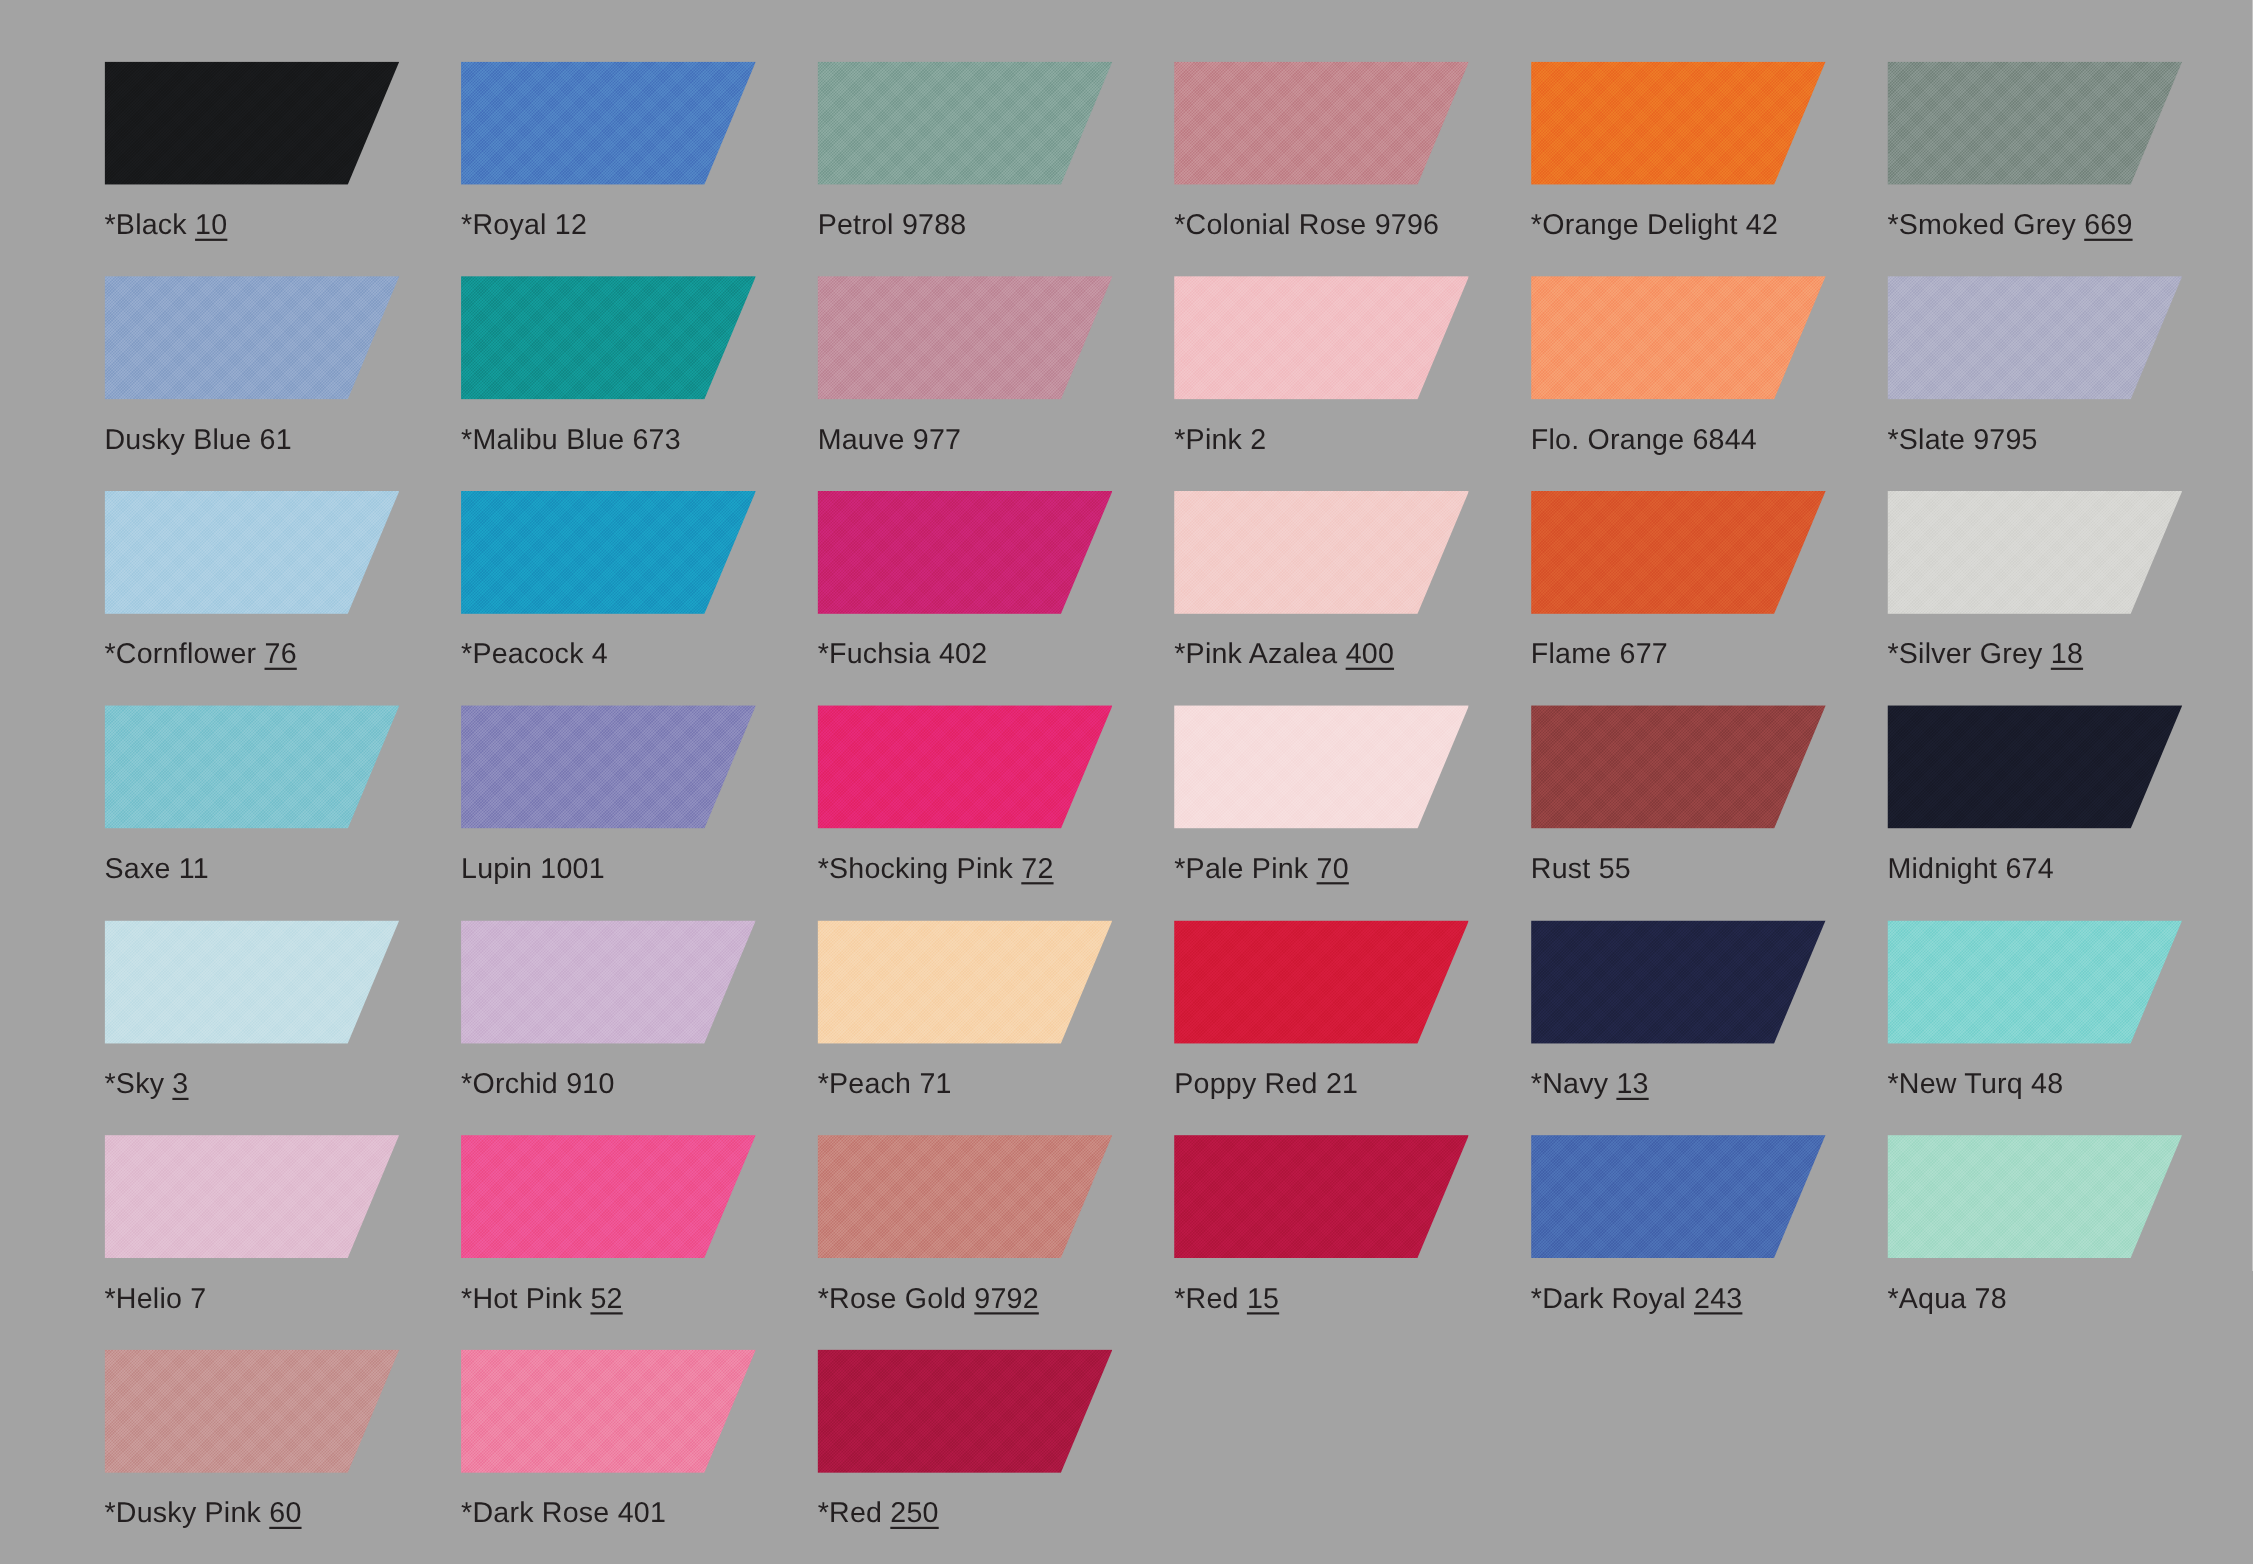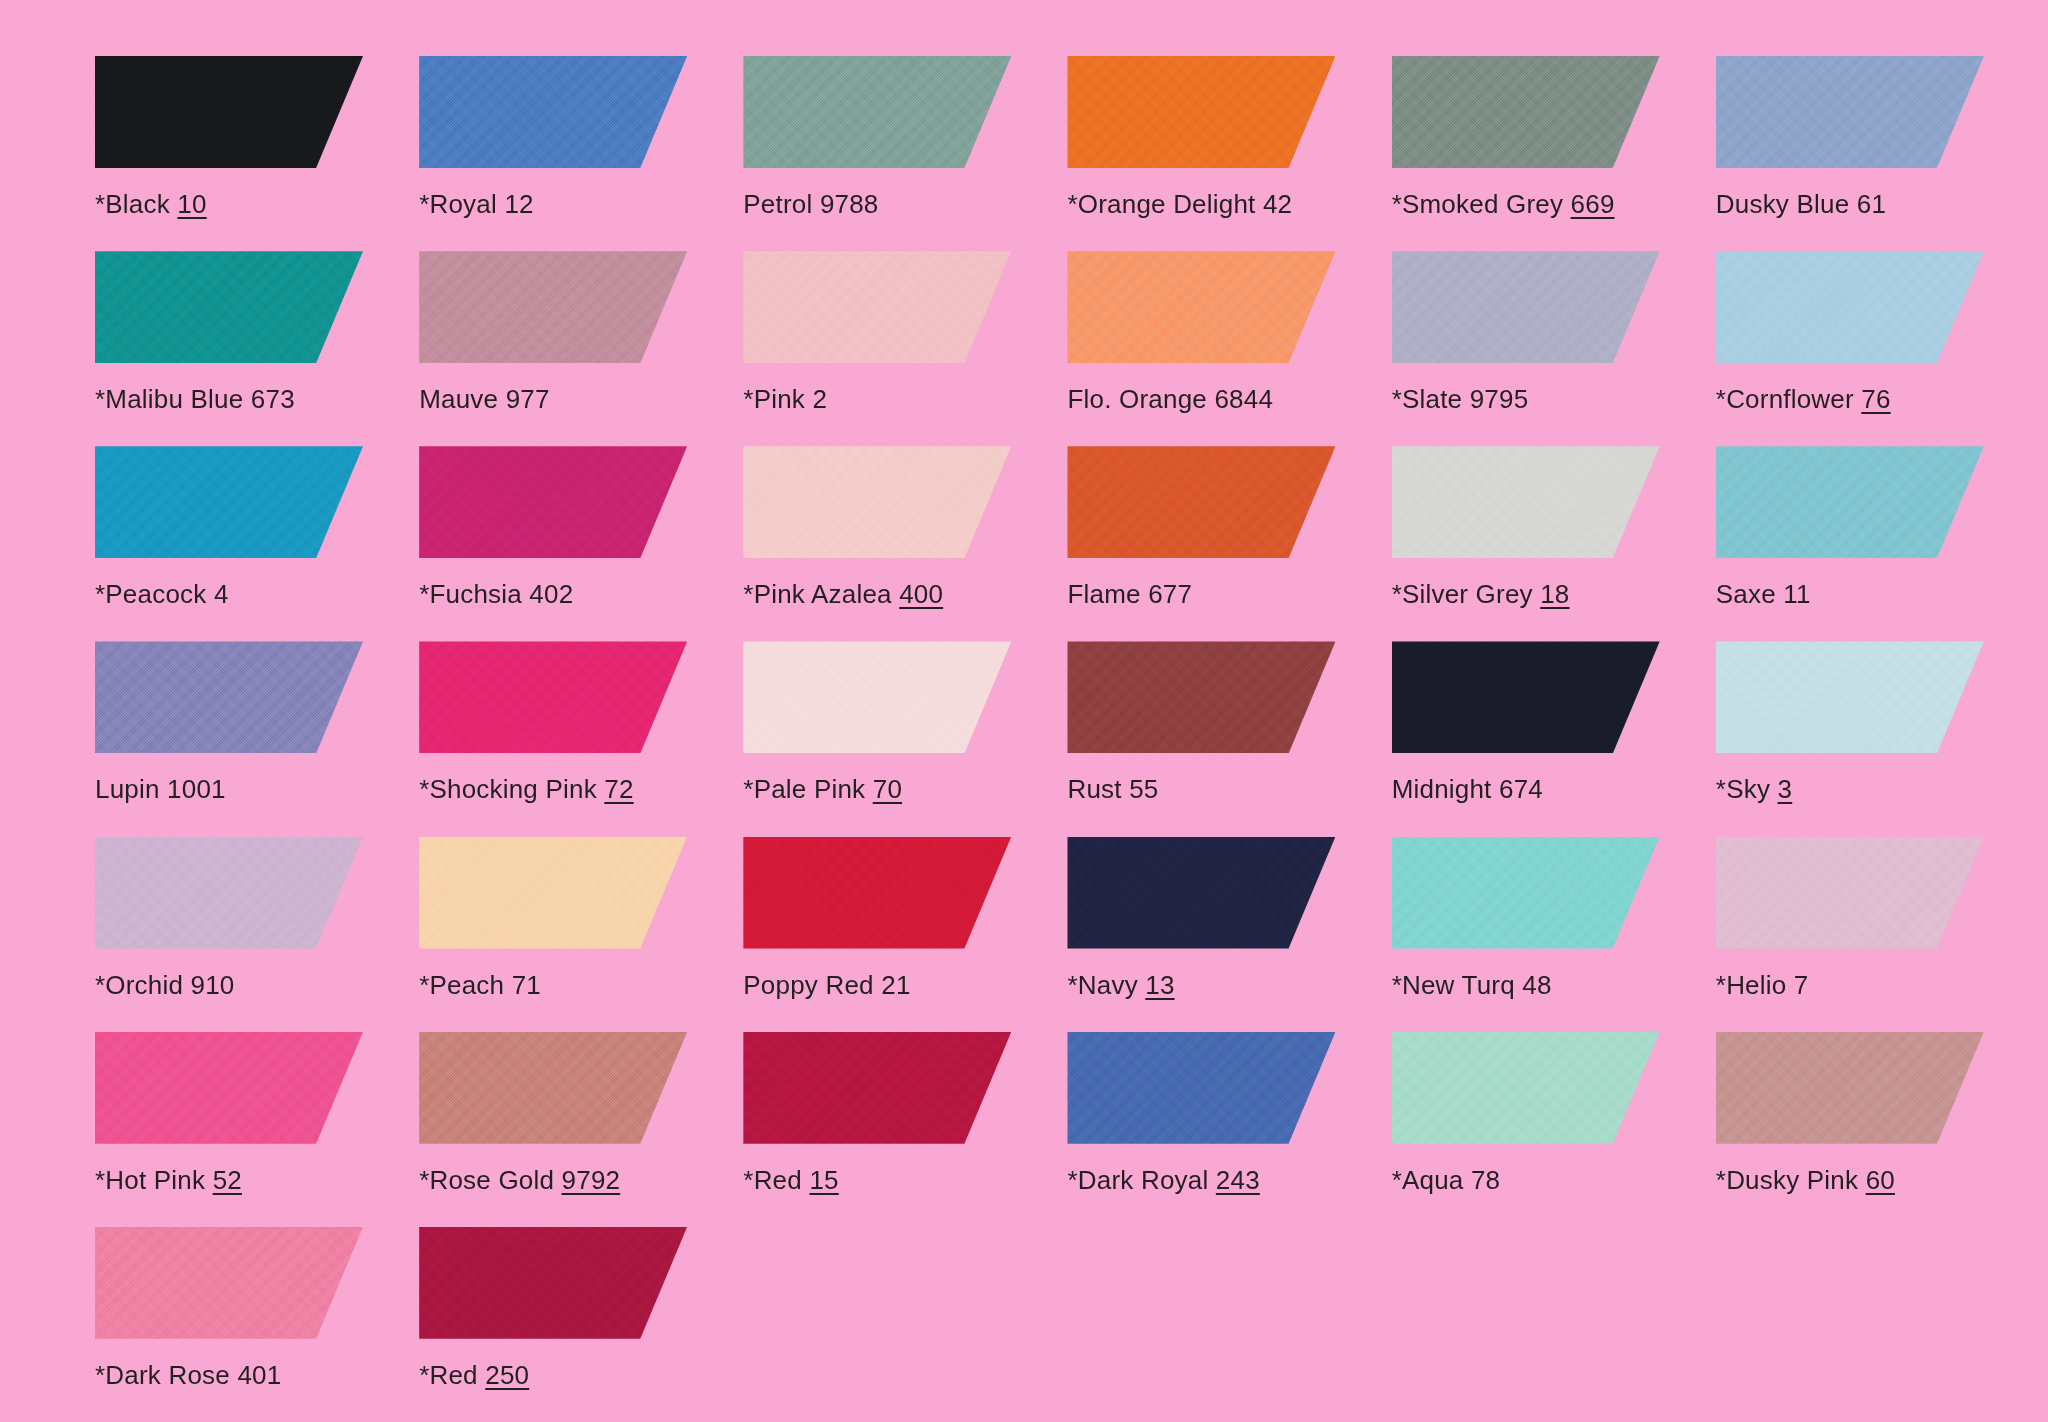--- a/index.html
+++ b/index.html
@@ -12,21 +12,21 @@
     width: 2048px;
     height: 1422px;
     font-family: "Liberation Sans", "DejaVu Sans", sans-serif;
     overflow: hidden;
   }
 
   #chart-sheet {
     position: relative;
     width: 2048px;
     height: 1422px;
-    background: #f9a8d4;
+    background: #a3a3a3;
     box-sizing: border-box;
     padding: 56px 70px 0 95px;
   }
 
   .swatch-grid {
     display: grid;
     grid-template-columns: repeat(6, 1fr);
     grid-template-rows: repeat(7, 1fr);
     column-gap: 55px;
     row-gap: 0px;
@@ -102,20 +102,24 @@
       </div>
       <div class="swatch-cell">
         <div class="swatch-chip" style="background: rgb(74, 122, 192);"></div>
         <div class="swatch-label"><span class="cname">*Royal</span> <span class="code">12</span></div>
       </div>
       <div class="swatch-cell">
         <div class="swatch-chip" style="background: rgb(127, 160, 150);"></div>
         <div class="swatch-label"><span class="cname">Petrol</span> <span class="code">9788</span></div>
       </div>
       <div class="swatch-cell">
+        <div class="swatch-chip" style="background: rgb(194, 133, 140);"></div>
+        <div class="swatch-label"><span class="cname">*Colonial Rose</span> <span class="code">9796</span></div>
+      </div>
+      <div class="swatch-cell">
         <div class="swatch-chip" style="background: rgb(236, 111, 35);"></div>
         <div class="swatch-label"><span class="cname">*Orange Delight</span> <span class="code">42</span></div>
       </div>
       <div class="swatch-cell">
         <div class="swatch-chip" style="background: rgb(124, 139, 132);"></div>
         <div class="swatch-label"><span class="cname">*Smoked Grey</span> <span class="code underlined">669</span></div>
       </div>
       <div class="swatch-cell">
         <div class="swatch-chip" style="background: rgb(139, 163, 201);"></div>
         <div class="swatch-label"><span class="cname">Dusky Blue</span> <span class="code">61</span></div>

